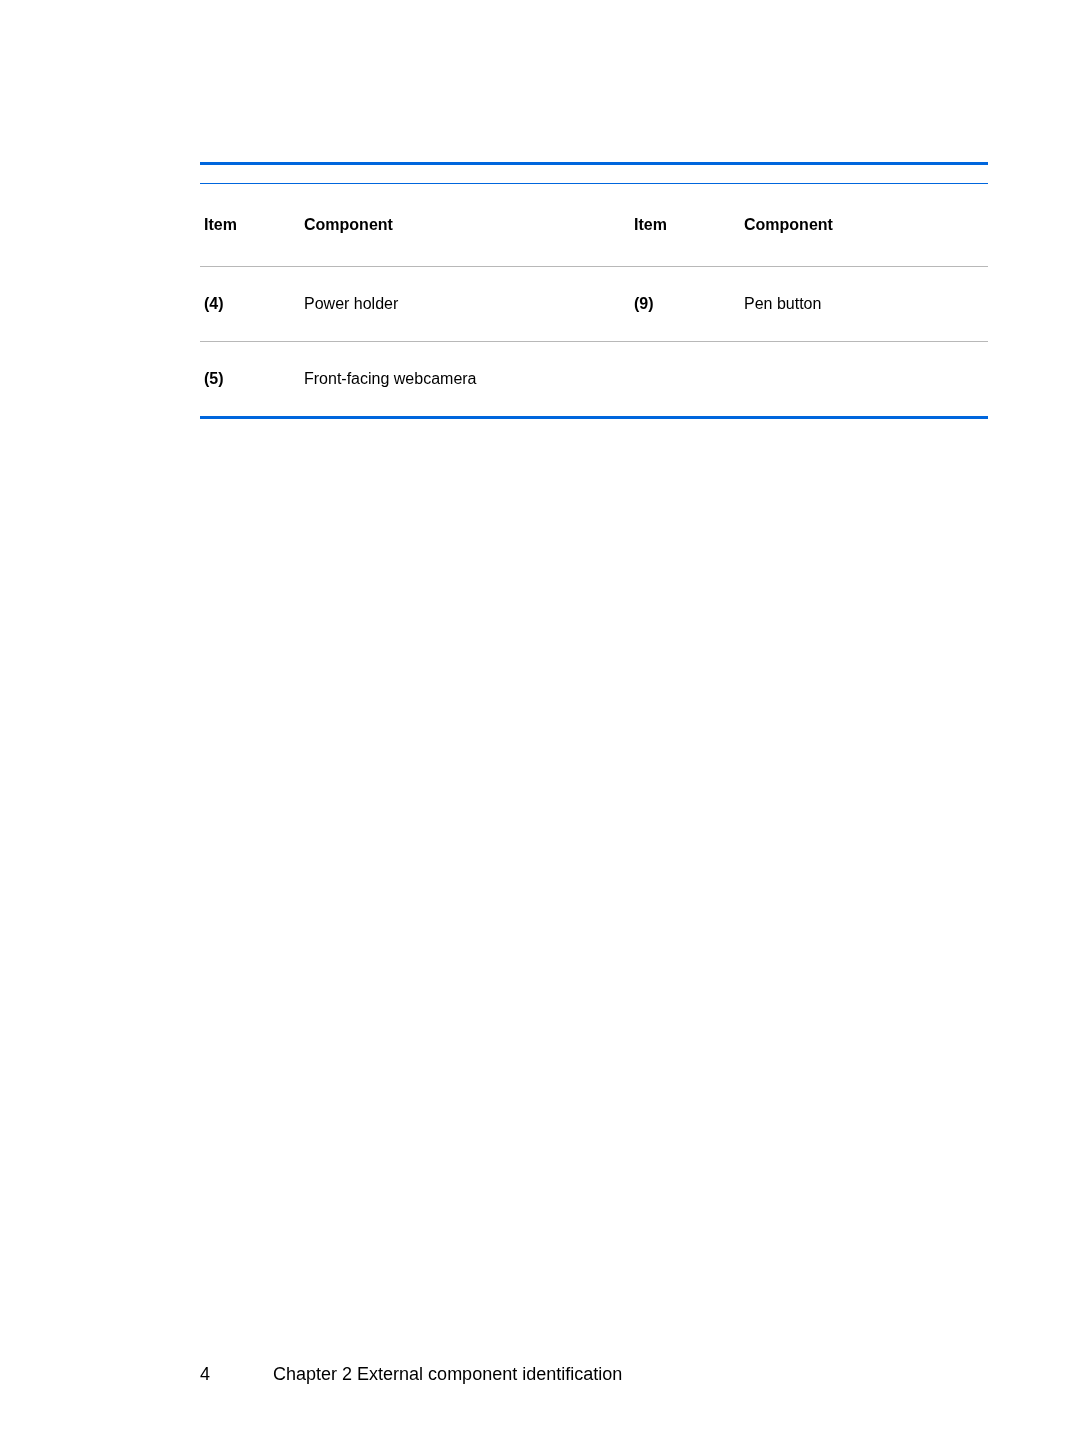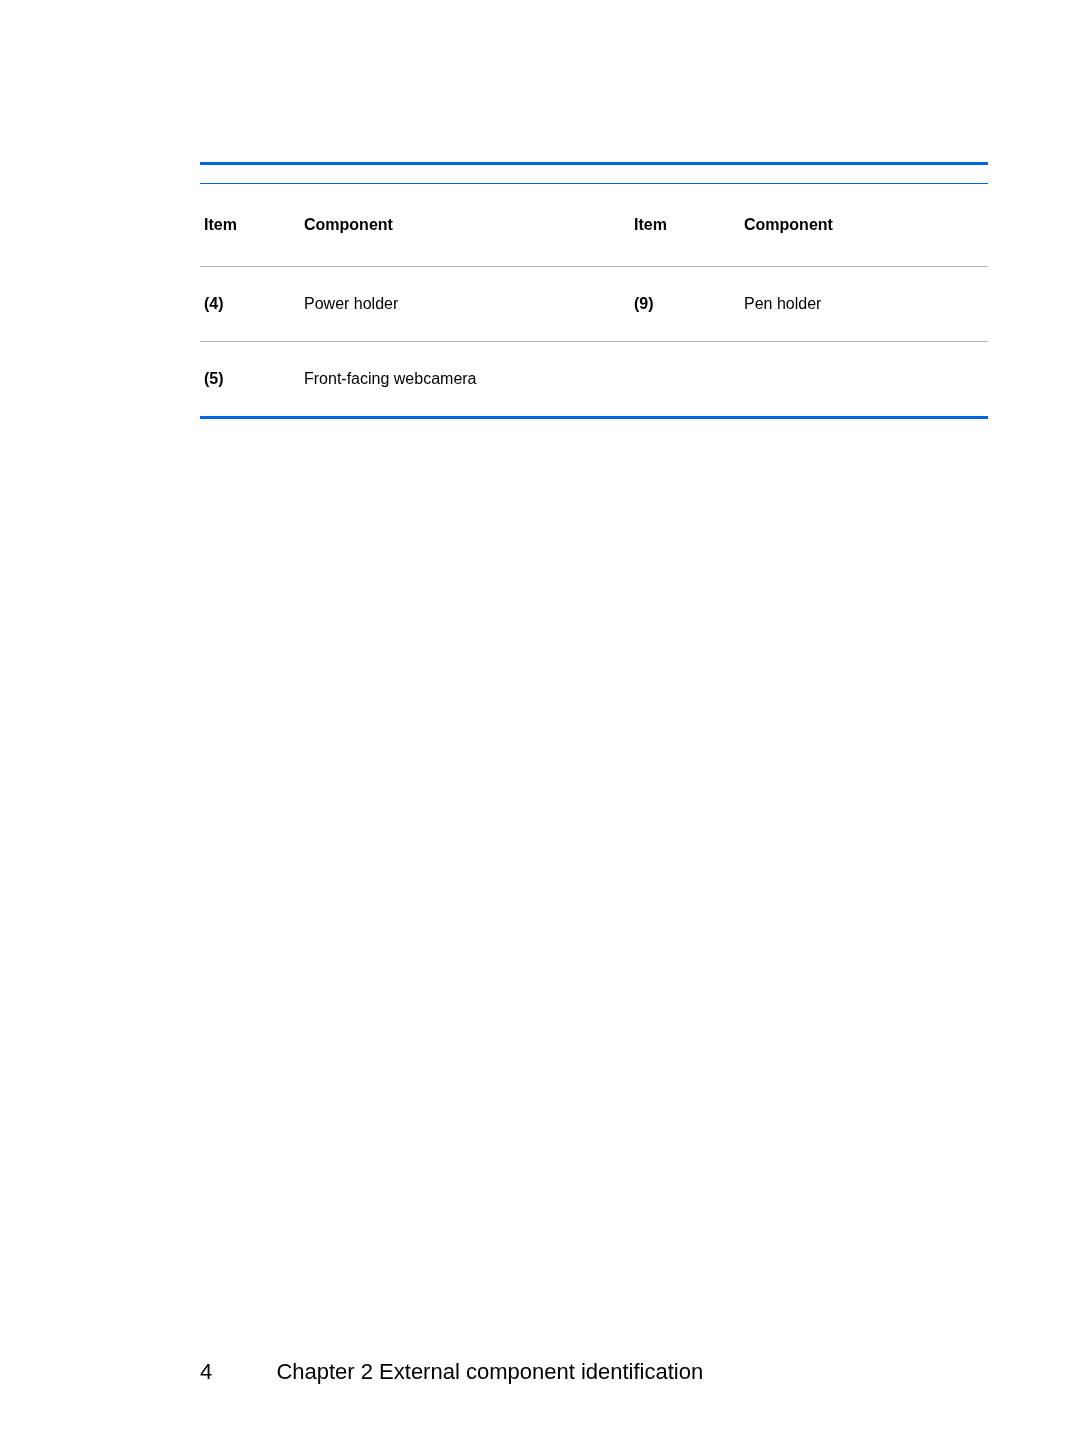--- a/index.html
+++ b/index.html
@@ -70,21 +70,21 @@
       width: auto;
     }
     .bold {
       font-weight: bold;
     }
     .footer {
       position: absolute;
       bottom: 70px;
       left: 110px;
       right: 110px;
-      font-size: 22px;
+      font-size: 18px;
       color: #000;
     }
     .footer-pagenum {
       display: inline-block;
       margin-right: 40px;
     }
     .footer-text {
       display: inline-block;
     }
   </style>
@@ -108,21 +108,21 @@
       </thead>
     </table>
     <div class="hr-thin"></div>
 
     <table>
       <tbody>
         <tr>
           <td class="col-item bold">(4)</td>
           <td class="col-component">Power holder</td>
           <td class="col-item2 bold">(9)</td>
-          <td class="col-component2">Pen holder</td>
+          <td class="col-component2">Pen button</td>
         </tr>
       </tbody>
     </table>
     <div class="hr-thin"></div>
 
     <table>
       <tbody>
         <tr>
           <td class="col-item bold">(5)</td>
           <td class="col-component">Front-facing webcamera</td>

